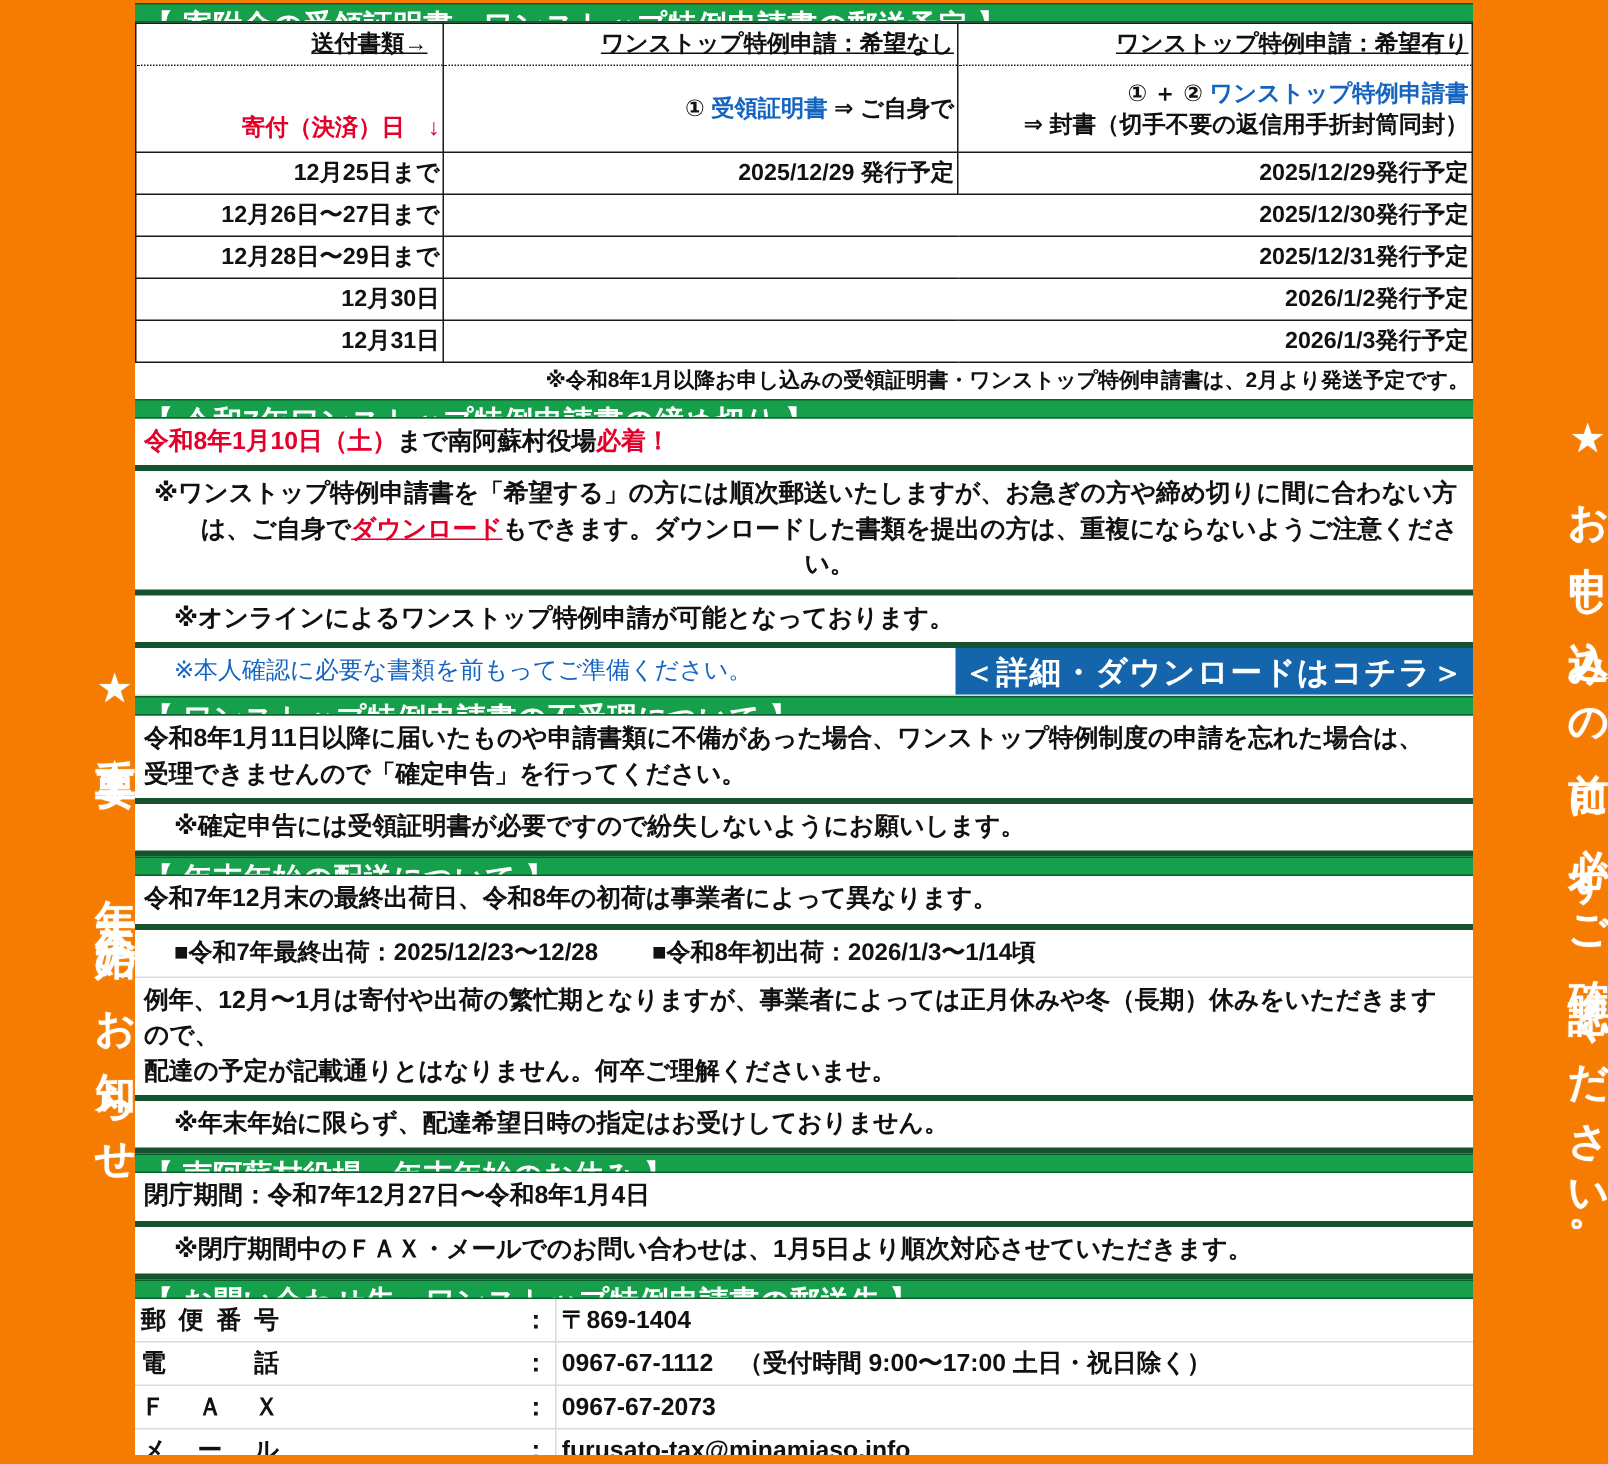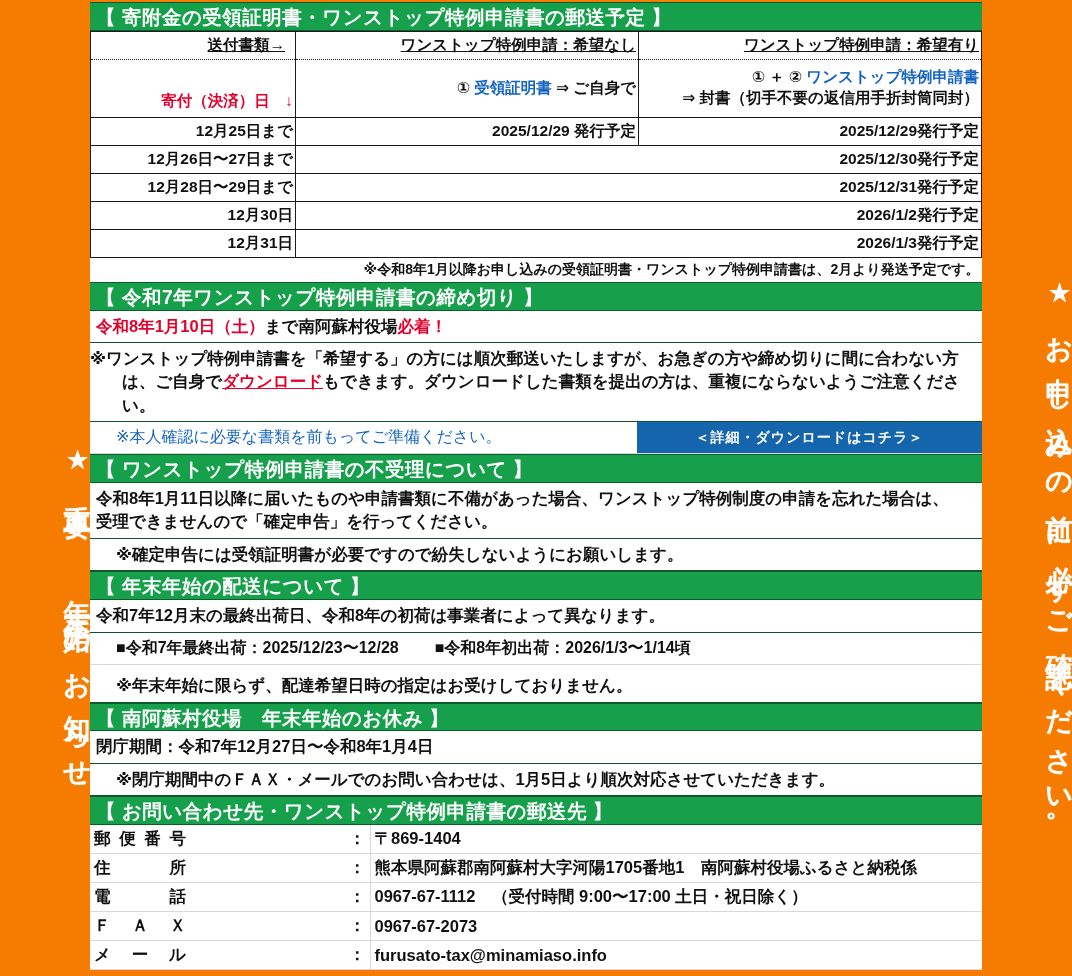--- a/index.html
+++ b/index.html
@@ -99,45 +99,46 @@
     font-weight: bold;
   }
 
   
   .body-line {
     font-size: 16.5px;
     font-weight: bold;
     color: #111;
     line-height: 1.42;
     padding: 4px 8px 4px 6px;
-    border-bottom: 1px solid #14532d;
+    border-bottom: 4px solid #14532d;
   }
   .body-line.indent { padding-left: 26px; }
   .hang {
-    padding-left: 16px;
+    padding-left: 26px;
     text-indent: -16px;
+    text-align: center;
   }
   .row-flex {
     display: flex;
     align-items: stretch;
     border-bottom: 1px solid #d9d9d9;
   }
   .row-flex .lft {
     flex: 1 1 auto;
     font-size: 16px; font-weight: normal;
     color: #1565C0;
     padding: 5px 8px 5px 26px;
     display: flex; align-items: center;
   }
   .dl-button {
     flex: 0 0 345px;
     background: #1565AC;
     color: #FFFFFF;
     font-weight: bold;
-    font-size: 14px;
+    font-size: 21px;
     display: flex;
     align-items: center;
     justify-content: center;
     letter-spacing: 1px;
   }
   .ul-red { color: #E4002B; text-decoration: underline; }
   .gap { height: 7px; background: #FFFFFF; }
 
   .two-ship {
     display: flex; gap: 36px;
@@ -252,20 +253,21 @@
       <span class="red">令和8年1月10日（土）</span><span>まで南阿蘇村役場</span><span class="red">必着！</span>
     </div>
 
     <div class="body-line hang">
       <div>※ワンストップ特例申請書を「希望する」の方には順次郵送いたしますが、お急ぎの方や締め切りに間に合わない方</div>
       <div style="text-indent:0; padding-left:16px;">
         <span>は、ご自身で</span><span class="ul-red">ダウンロード</span><span>もできます。ダウンロードした書類を提出の方は、重複にならないようご注意ください。</span>
       </div>
     </div>
 
+    <div class="body-line indent">※オンラインによるワンストップ特例申請が可能となっております。</div>
 
     <div class="row-flex">
       <div class="lft">※本人確認に必要な書類を前もってご準備ください。</div>
       <div class="dl-button">＜詳細・ダウンロードはコチラ＞</div>
     </div>
 
     <div class="sec-head">【 ワンストップ特例申請書の不受理について 】</div>
 
     <div class="body-line">
       <div>令和8年1月11日以降に届いたものや申請書類に不備があった場合、ワンストップ特例制度の申請を忘れた場合は、</div>
@@ -277,40 +279,40 @@
 
     <div class="body-line">令和7年12月末の最終出荷日、令和8年の初荷は事業者によって異なります。</div>
 
     <div class="two-ship">
       <span>■令和7年最終出荷：2025/12/23〜12/28</span>
       <span>■令和8年初出荷：2026/1/3〜1/14頃</span>
     </div>
 
     <div class="gap"></div>
 
+    <div class="body-line">
+      <div>例年、12月〜1月は寄付や出荷の繁忙期となりますが、事業者によっては正月休みや冬（長期）休みをいただきますので、</div>
+      <div>配達の予定が記載通りとはなりません。何卒ご理解くださいませ。</div>
+    </div>
     <div class="body-line indent">※年末年始に限らず、配達希望日時の指定はお受けしておりません。</div>
 
     <div class="sec-head">【 南阿蘇村役場　年末年始のお休み 】</div>
 
     <div class="body-line">閉庁期間：令和7年12月27日〜令和8年1月4日</div>
     <div class="body-line indent">※閉庁期間中のＦＡＸ・メールでのお問い合わせは、1月5日より順次対応させていただきます。</div>
 
     <div class="sec-head">【 お問い合わせ先・ワンストップ特例申請書の郵送先 】</div>
 
     <table class="contact">
       <tbody>
           <tr>
         <td class="lbl"><span class="lbltxt">郵便番号</span>：</td>
         <td class="val">〒869-1404</td>
       </tr>
       <tr>
-        <td class="lbl"><span class="lbltxt">住所</span>：</td>
-        <td class="val">熊本県阿蘇郡南阿蘇村大字河陽1705番地1　南阿蘇村役場ふるさと納税係</td>
-      </tr>
-      <tr>
         <td class="lbl"><span class="lbltxt">電話</span>：</td>
         <td class="val">0967-67-1112　（受付時間 9:00〜17:00 土日・祝日除く）</td>
       </tr>
       <tr>
         <td class="lbl"><span class="lbltxt">ＦＡＸ</span>：</td>
         <td class="val">0967-67-2073</td>
       </tr>
       <tr>
         <td class="lbl"><span class="lbltxt">メール</span>：</td>
         <td class="val">furusato-tax@minamiaso.info</td>

